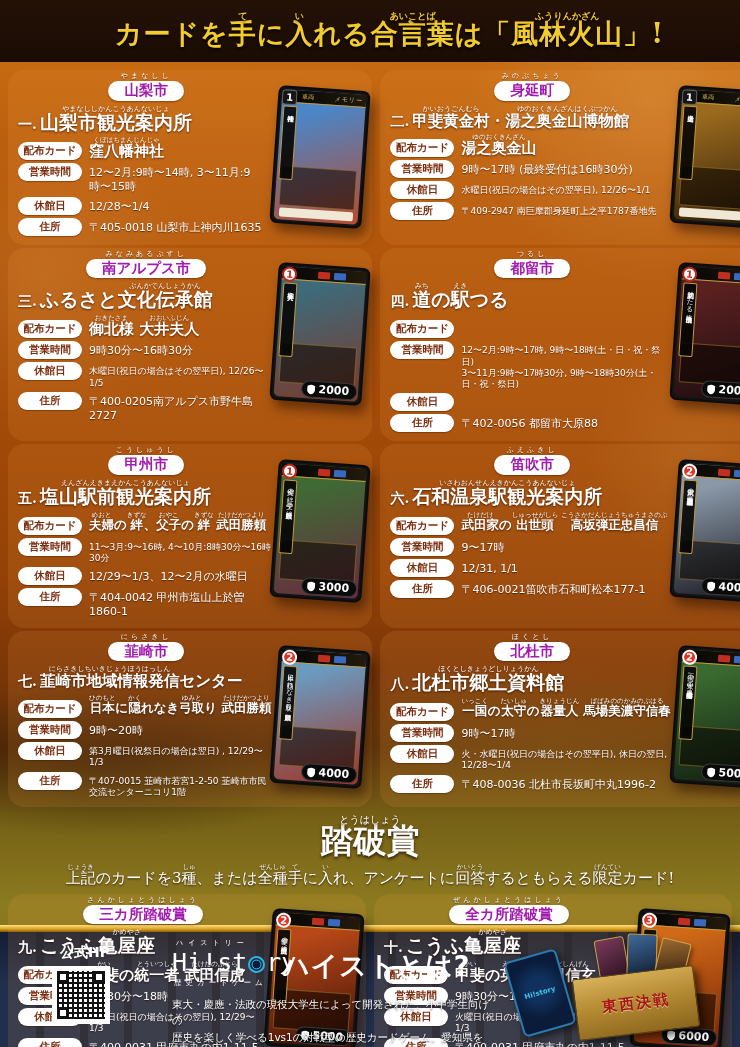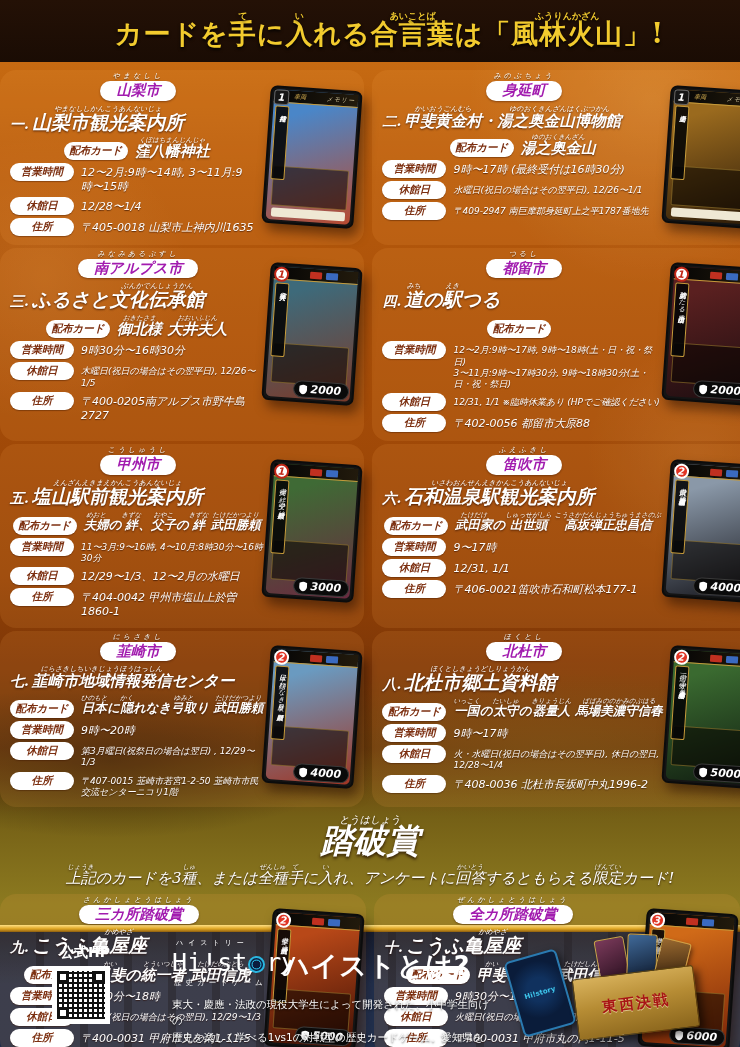--- a/index.html
+++ b/index.html
@@ -15,27 +15,26 @@
     display:flex; align-items:center; justify-content:center;padding-left:39px;
   }
   .topbar-title {
     font-family:"DejaVu Serif","Liberation Serif",serif;
     font-weight:bold; font-size:27px; color:#f2cb2e; letter-spacing:1px;
     text-shadow:0 2px 3px rgba(0,0,0,.9); padding-top:6px;
   }
   .topbar-title rt { font-size:9px; color:#f2cb2e; letter-spacing:0; }
   
   .main {
-    position:relative; height:980px; padding:8px 0 0;
+    position:relative; height:980px; padding:8px 8px 0;
     background:
       radial-gradient(circle at 88% 4%, rgba(255,214,140,.20), rgba(255,214,140,0) 16%),
       radial-gradient(circle at 6% 22%, rgba(255,200,120,.13), rgba(255,200,120,0) 14%),
       radial-gradient(circle at 94% 40%, rgba(255,200,120,.12), rgba(255,200,120,0) 12%),
       linear-gradient(180deg,#c66a12 0%,#b65a0c 12%,#a54c08 34%,#944206 52%,#7c3607 62%,#613208 70%,#756016 77%,#8c7a20 86%,#7e6d1c 100%);
-    font-style: italic;
   }
   .main::after { 
     content:""; position:absolute; left:0; right:0; top:600px; height:180px; z-index:0;
     background:
       radial-gradient(ellipse 340px 110px at 15% 55%, rgba(35,16,3,.55), rgba(35,16,3,0) 70%),
       radial-gradient(ellipse 420px 120px at 75% 45%, rgba(120,90,20,.35), rgba(120,90,20,0) 70%);
   }
   .grid { position:relative; z-index:1; display:grid; grid-template-columns:1fr 1fr; column-gap:8px; row-gap:3px; }
   
   .loc {
@@ -58,21 +57,21 @@
   }
   .loc-num { font-size:14px; margin-right:3px; }
   .loc-title-text rt { font-size:7px; font-weight:normal; }
   .loc-title-text.small { font-size:15.5px; }
   .field { display:flex; align-items:flex-start; margin:3px 0; }
   .pill {
     flex:none; background:#fff; color:#7c2f10; font-weight:bold; font-size:10.5px;
     border-radius:11px; padding:2px 0 2px; width:64px; text-align:center; margin-right:7px;
     box-shadow:0 1px 1px rgba(60,20,0,.4);
   }
-  .field-card { margin:2px 0 1px;justify-content:center; }
+  .field-card { margin:2px 0 1px; }
   .field-card .pill { margin-top:6px; }
   .card-name { color:#fff; font-weight:bold; font-size:15px; line-height:1.1; padding-top:4px;
     text-shadow:0 1px 2px rgba(40,10,0,.7); white-space:nowrap; }
   .card-name rt { font-size:6.5px; font-weight:normal; }
   .card-name.small { font-size:12.5px; padding-top:6px; }
   .val { color:#fff; font-size:11px; line-height:1.25; padding-top:3px; white-space:pre-line;
     text-shadow:0 1px 1px rgba(40,10,0,.6); }
   .val.small { font-size:9px; padding-top:4px; }
   
   .tcard {
@@ -320,21 +319,20 @@
         <div class="field field-card">
           <span class="pill">配布カード</span>
         </div>
         <div class="field">
           <span class="pill">営業時間</span>
           <span class="val hours-val small">12〜2月:9時〜17時, 9時〜18時(土・日・祝・祭日)
 3〜11月:9時〜17時30分, 9時〜18時30分(土・日・祝・祭日)</span>
         </div>
         <div class="field">
           <span class="pill">休館日</span>
-          <span class="val closed-val small">12/31, 1/1 ※臨時休業あり (HPでご確認ください)</span>
         </div>
         <div class="field">
           <span class="pill">住所</span>
           <span class="val addr-val">〒402-0056 都留市大原88</span>
         </div>
       </div>
       <div class="tcard">
         <div class="tcard-art" style="background: linear-gradient(160deg, rgb(90, 32, 32) 20%, rgb(28, 13, 16));"></div>
         <div class="tcard-top">
           <span class="ttag"></span>

